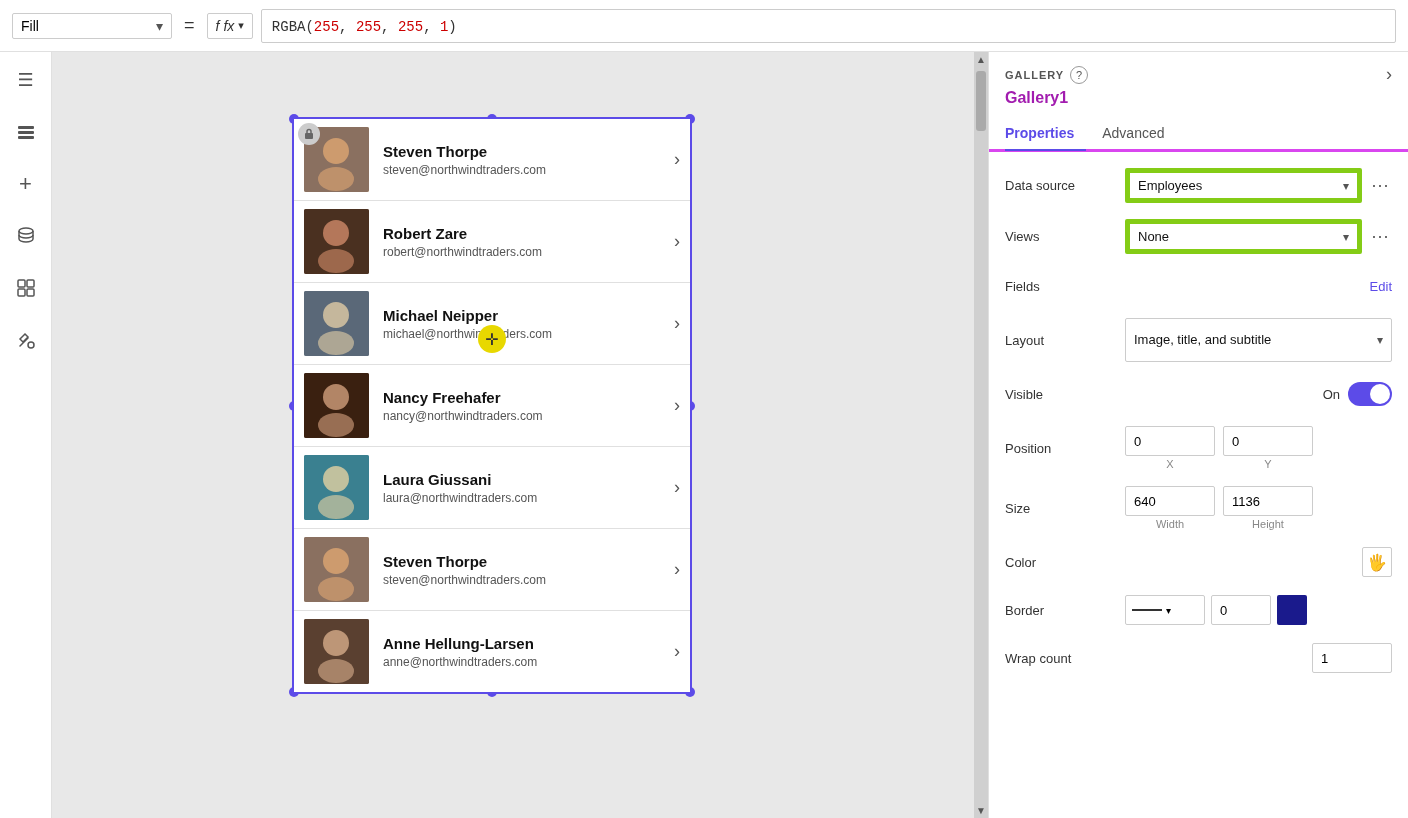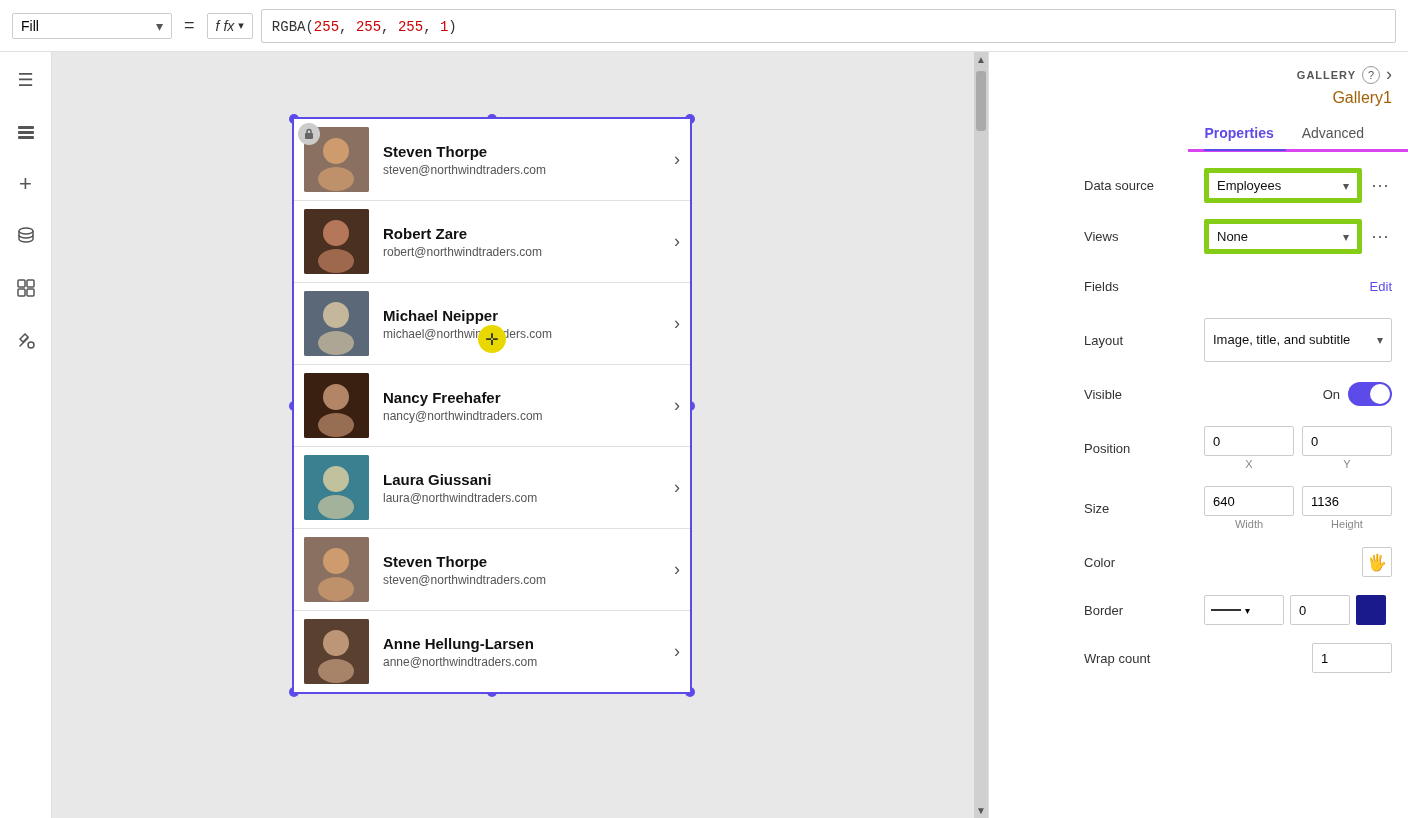--- a/index.html
+++ b/index.html
@@ -182,21 +182,20 @@
 
     
     .right-panel {
       width: 420px;
       background: #fff;
       border-left: 1px solid #e0e0e0;
       display: flex;
       flex-direction: column;
       flex-shrink: 0;
       overflow-y: auto;
-      align-items: flex-end;
     }
 
     .panel-header {
       display: flex;
       align-items: center;
       padding: 12px 16px 0 16px;
       gap: 6px;
       justify-content: space-between;
     }
     .panel-title-row {
@@ -205,21 +204,21 @@
     .panel-gallery-label {
       font-size: 11px; font-weight: 700; letter-spacing: 1px; color: #555; text-transform: uppercase;
     }
     .panel-help-icon {
       width: 18px; height: 18px; border-radius: 50%; border: 1px solid #999;
       display: flex; align-items: center; justify-content: center; font-size: 11px; color: #555; cursor: pointer;
     }
     .panel-expand-icon { font-size: 18px; color: #555; cursor: pointer; margin-left: auto; }
 
     .panel-gallery-name {
-      font-size: 16px; font-weight: 400; color: #a16207; padding: 4px 16px 10px 16px; margin-left: 16px;
+      font-size: 16px; font-weight: 700; color: #a21caf; padding: 4px 16px 10px 16px;
     }
 
     .panel-tabs {
       display: flex;
       border-bottom: 3px solid #d946ef;
       padding: 0 16px;
     }
     .panel-tab {
       padding: 8px 12px 8px 0;
       font-size: 14px;

